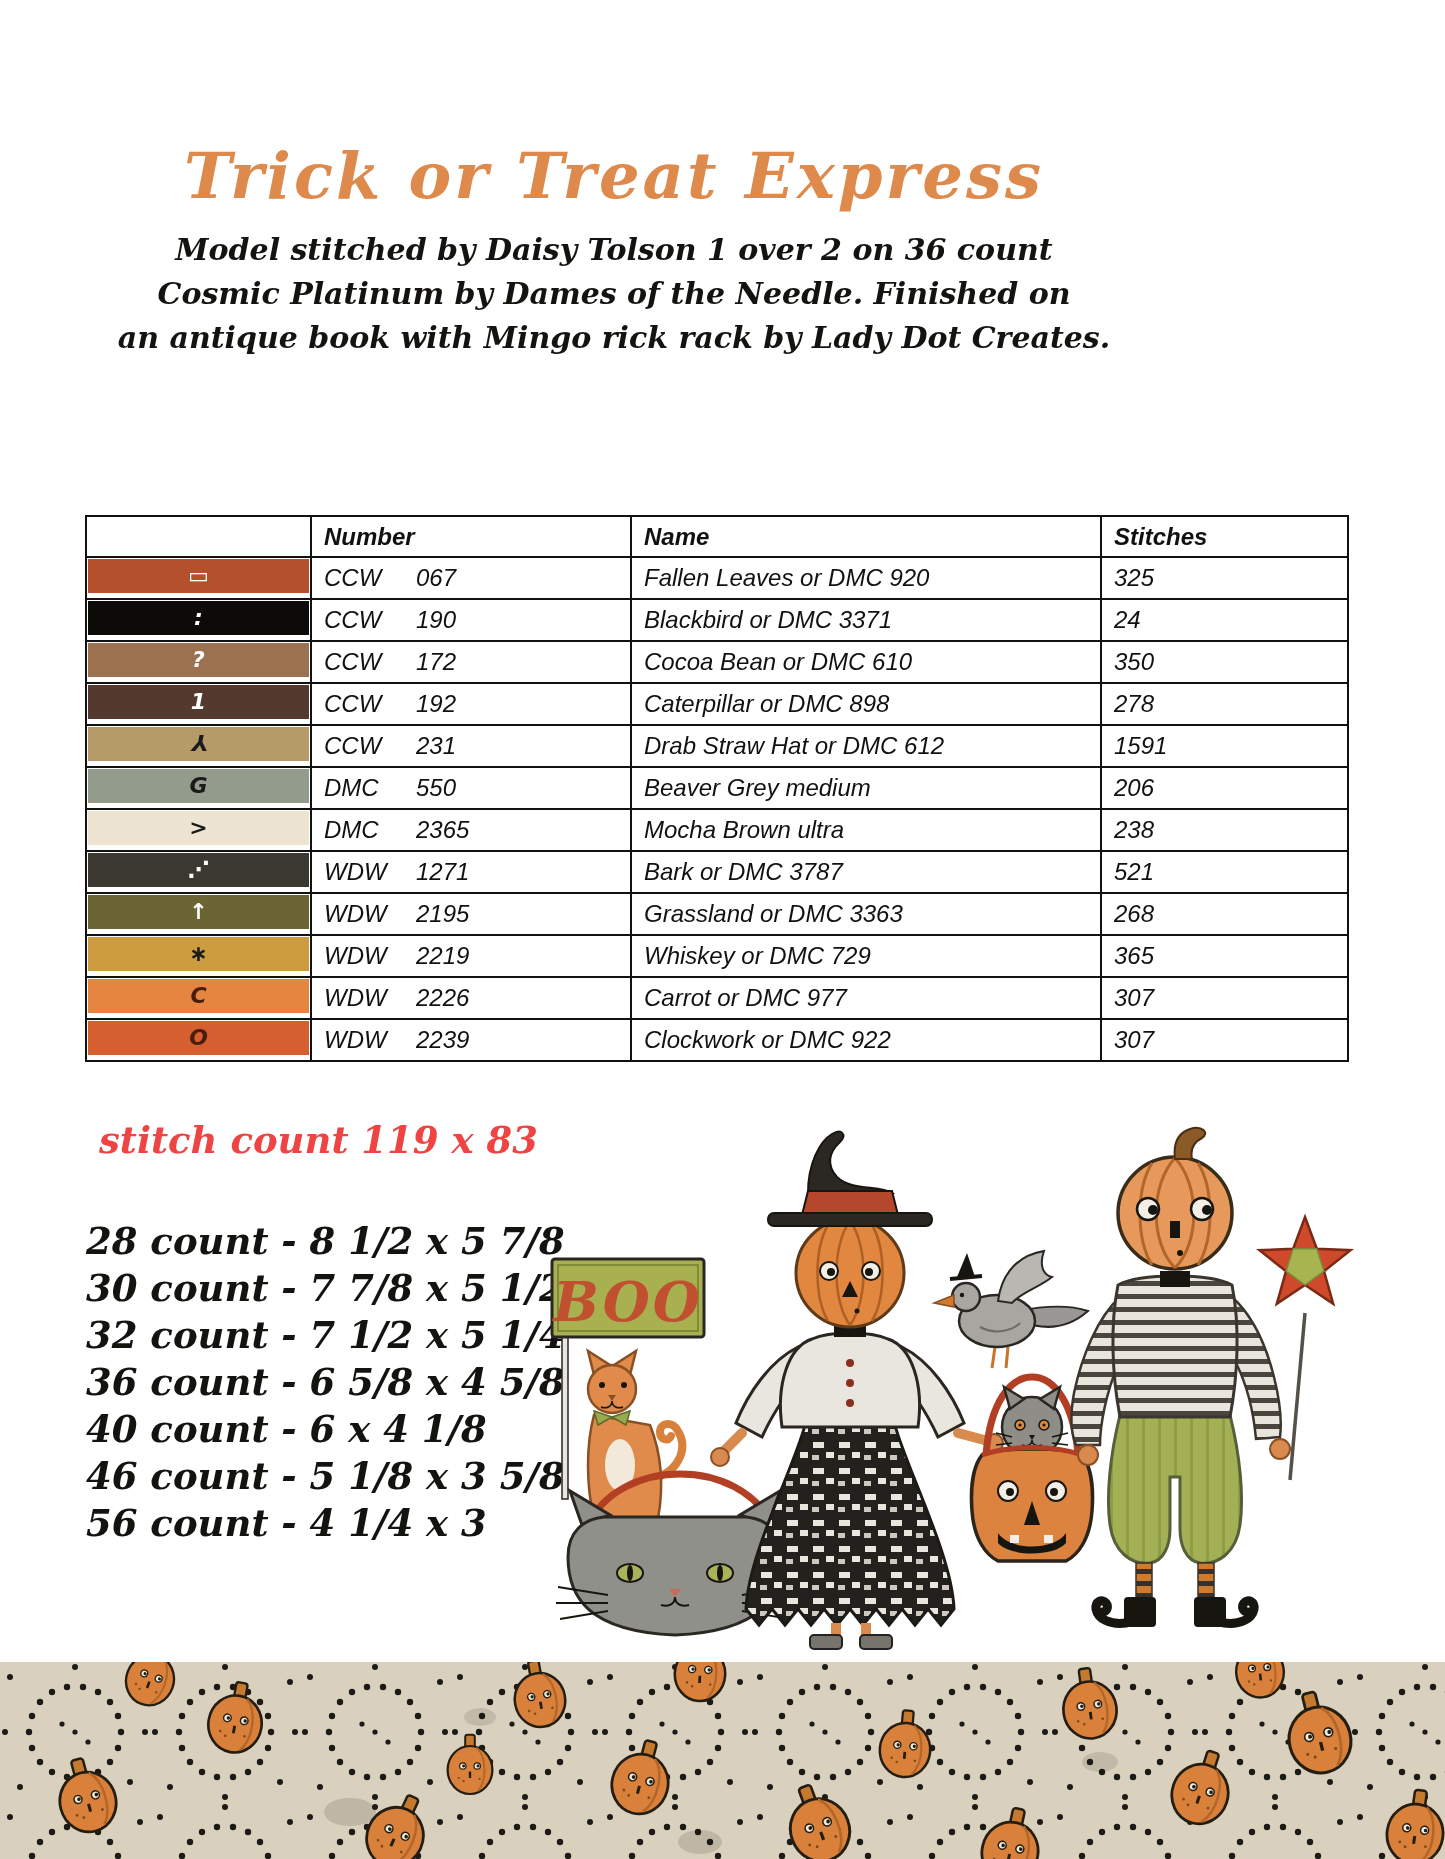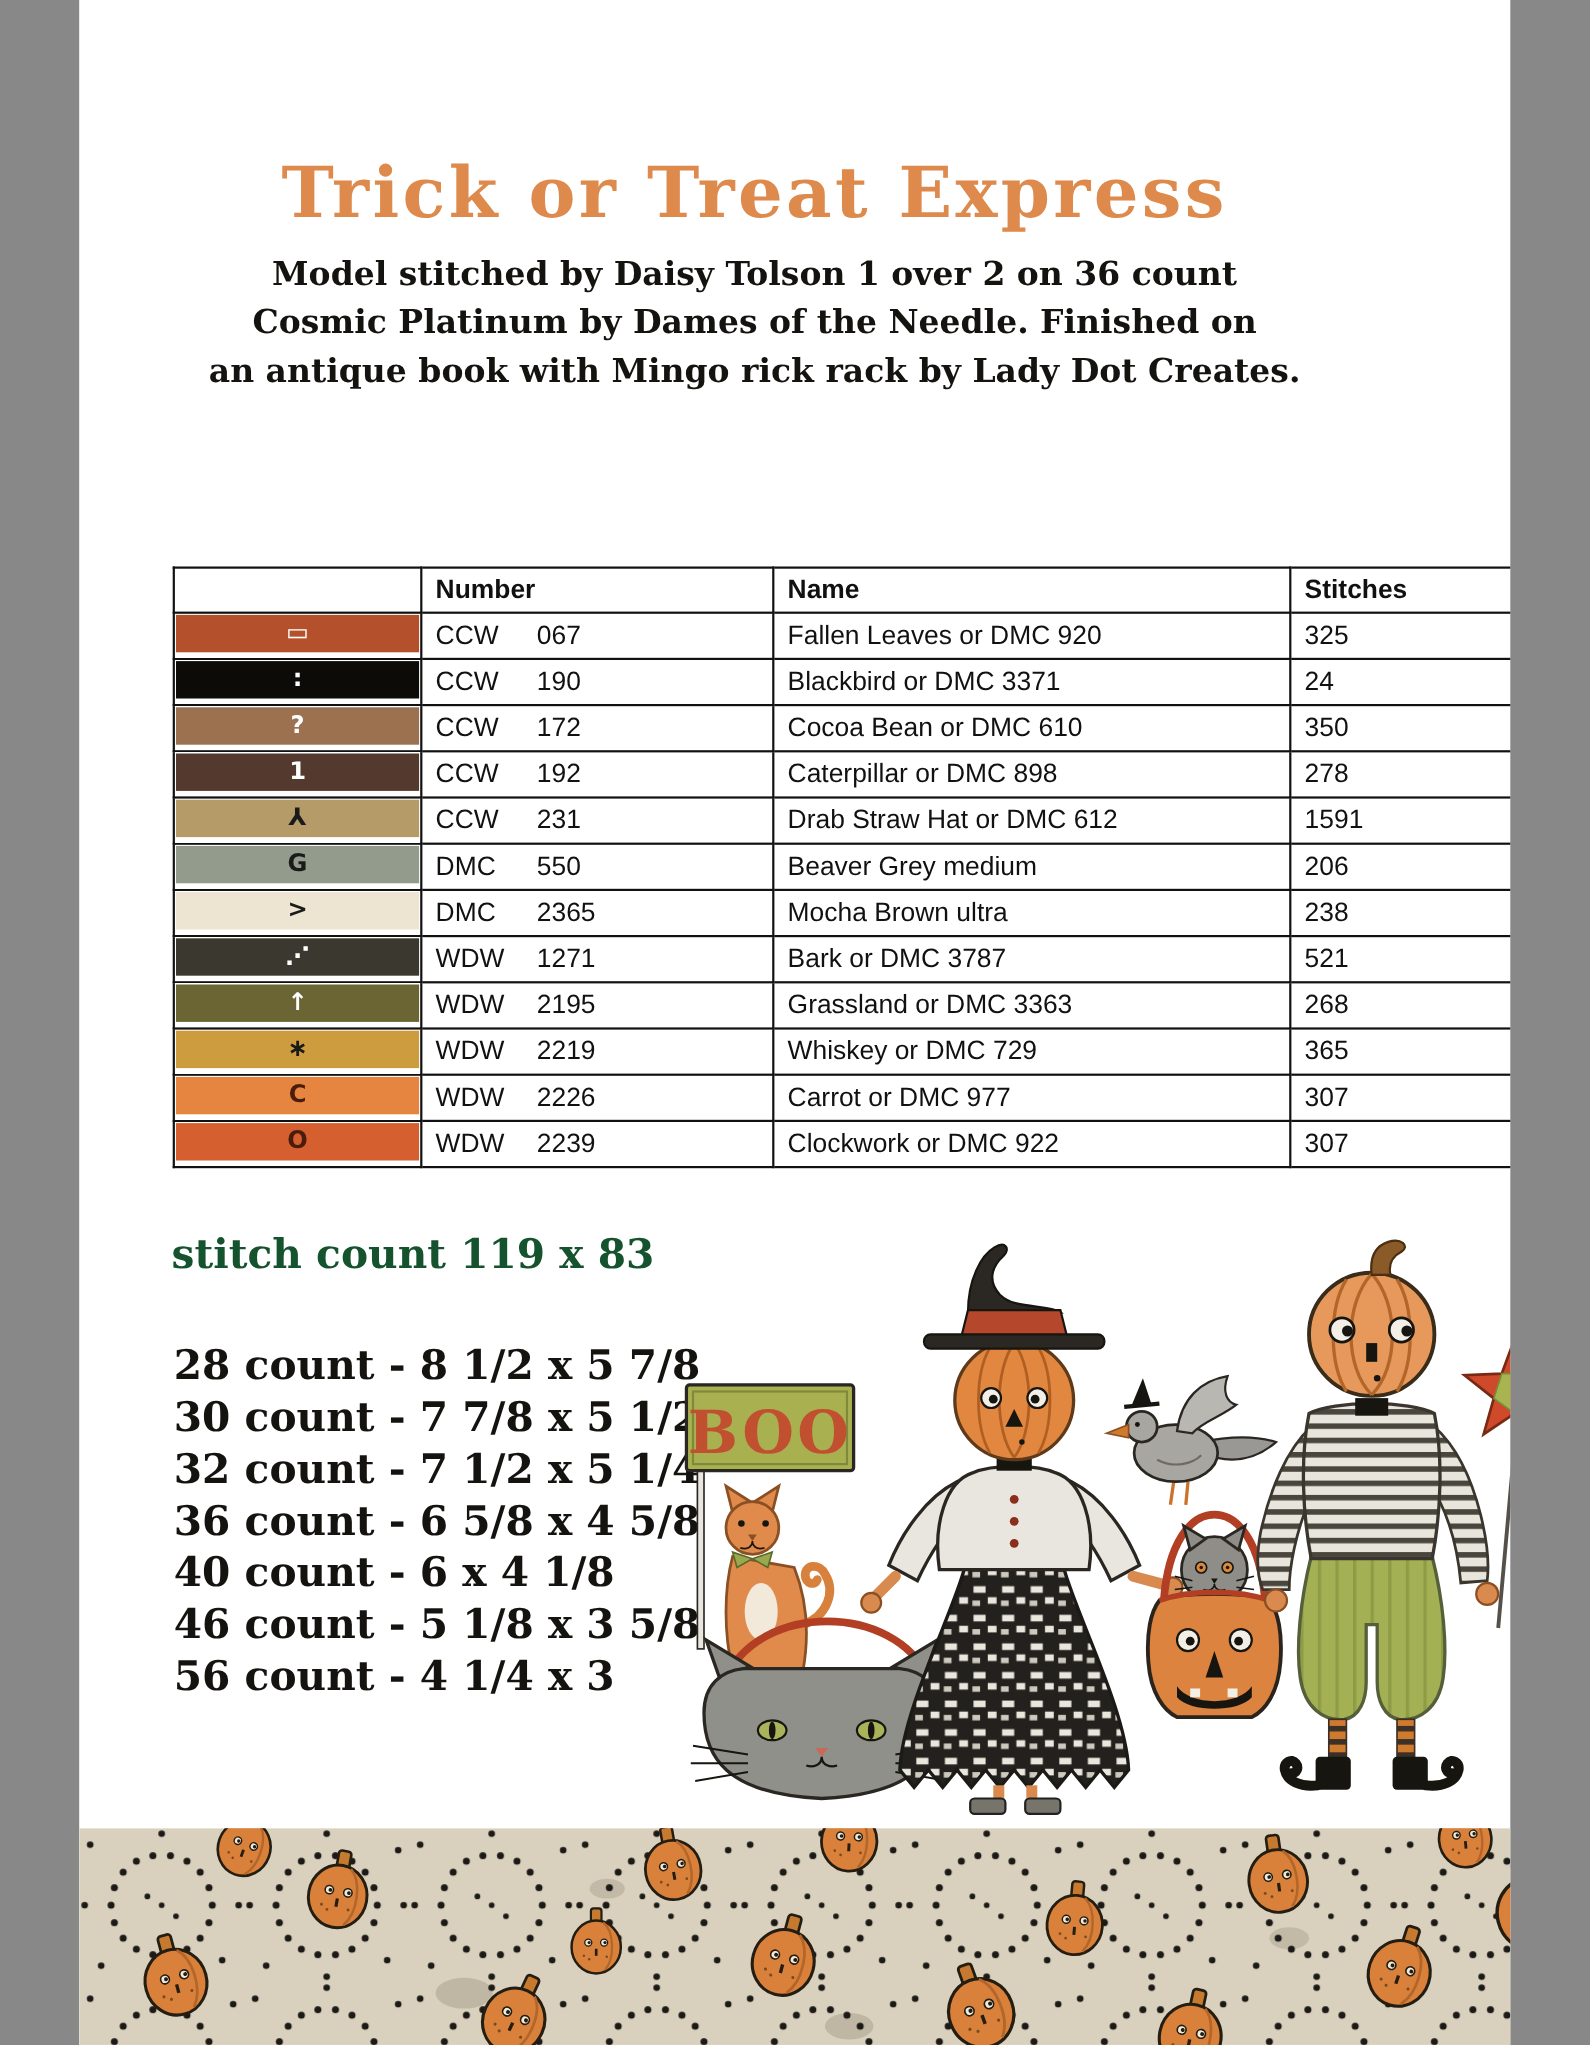--- a/index.html
+++ b/index.html
@@ -1,36 +1,36 @@
 <!DOCTYPE html>
 <html><head>
 <meta charset="utf-8">
 <style>
   html,body{margin:0;padding:0;background:#888;}
-  .page{position:relative;width:1301px;height:1859px;background:#ffffff;
-        font-family:"DejaVu Serif",serif;overflow:hidden;margin:0 auto;}
+  .page{position:relative;width:1445px;height:1859px;background:#ffffff;
+        font-family:"DejaVu Serif",serif;overflow:hidden;margin:0 auto;font-style:italic;}
   .title{position:absolute;top:98px;left:0;width:1228px;text-align:center;
          font-size:64px;font-weight:bold;letter-spacing:3px;line-height:1.1;}
   .desc{position:absolute;top:228px;left:0;width:1228px;text-align:center;
         font-size:30px;line-height:44px;font-weight:600;color:#15130f;}
   table.floss{position:absolute;left:85px;top:515px;width:1262px;
         border-collapse:collapse;table-layout:fixed;
         font-family:"Liberation Sans","DejaVu Sans",sans-serif;
         font-size:24px;color:#111;}
   table.floss th,table.floss td{border:2.5px solid #111;height:40px;
         padding:0 12px;overflow:hidden;white-space:nowrap;}
   table.floss th{text-align:left;font-weight:bold;height:39px;}
   td.swatch-cell{padding:0;position:relative;background:#fff;}
   .chip{position:absolute;left:1px;right:1px;top:1px;bottom:5px;
         display:flex;align-items:center;justify-content:center;}
   .sym{font-family:"DejaVu Sans",sans-serif;font-weight:bold;font-size:22px;line-height:1;}
   .brand{display:inline-block;min-width:92px;}
   td.stitches-cell{text-align:left;padding-right:10px;}
-  .stitch-count{position:absolute;left:84px;top:1118px;font-size:37px;
-        font-weight:600;color:#14532d;}
+  .stitch-count{position:absolute;left:99px;top:1118px;font-size:37px;
+        font-weight:600;color:#ef4444;}
   .sizes{position:absolute;left:86px;top:1218px;font-size:37px;line-height:47px;
         font-weight:600;color:#15130f;}
   .illu{position:absolute;left:550px;top:1125px;}
   .footer-art{position:absolute;left:0;top:1662px;}
 </style>
 </head>
 <body>
 
 <div class="page">
 

